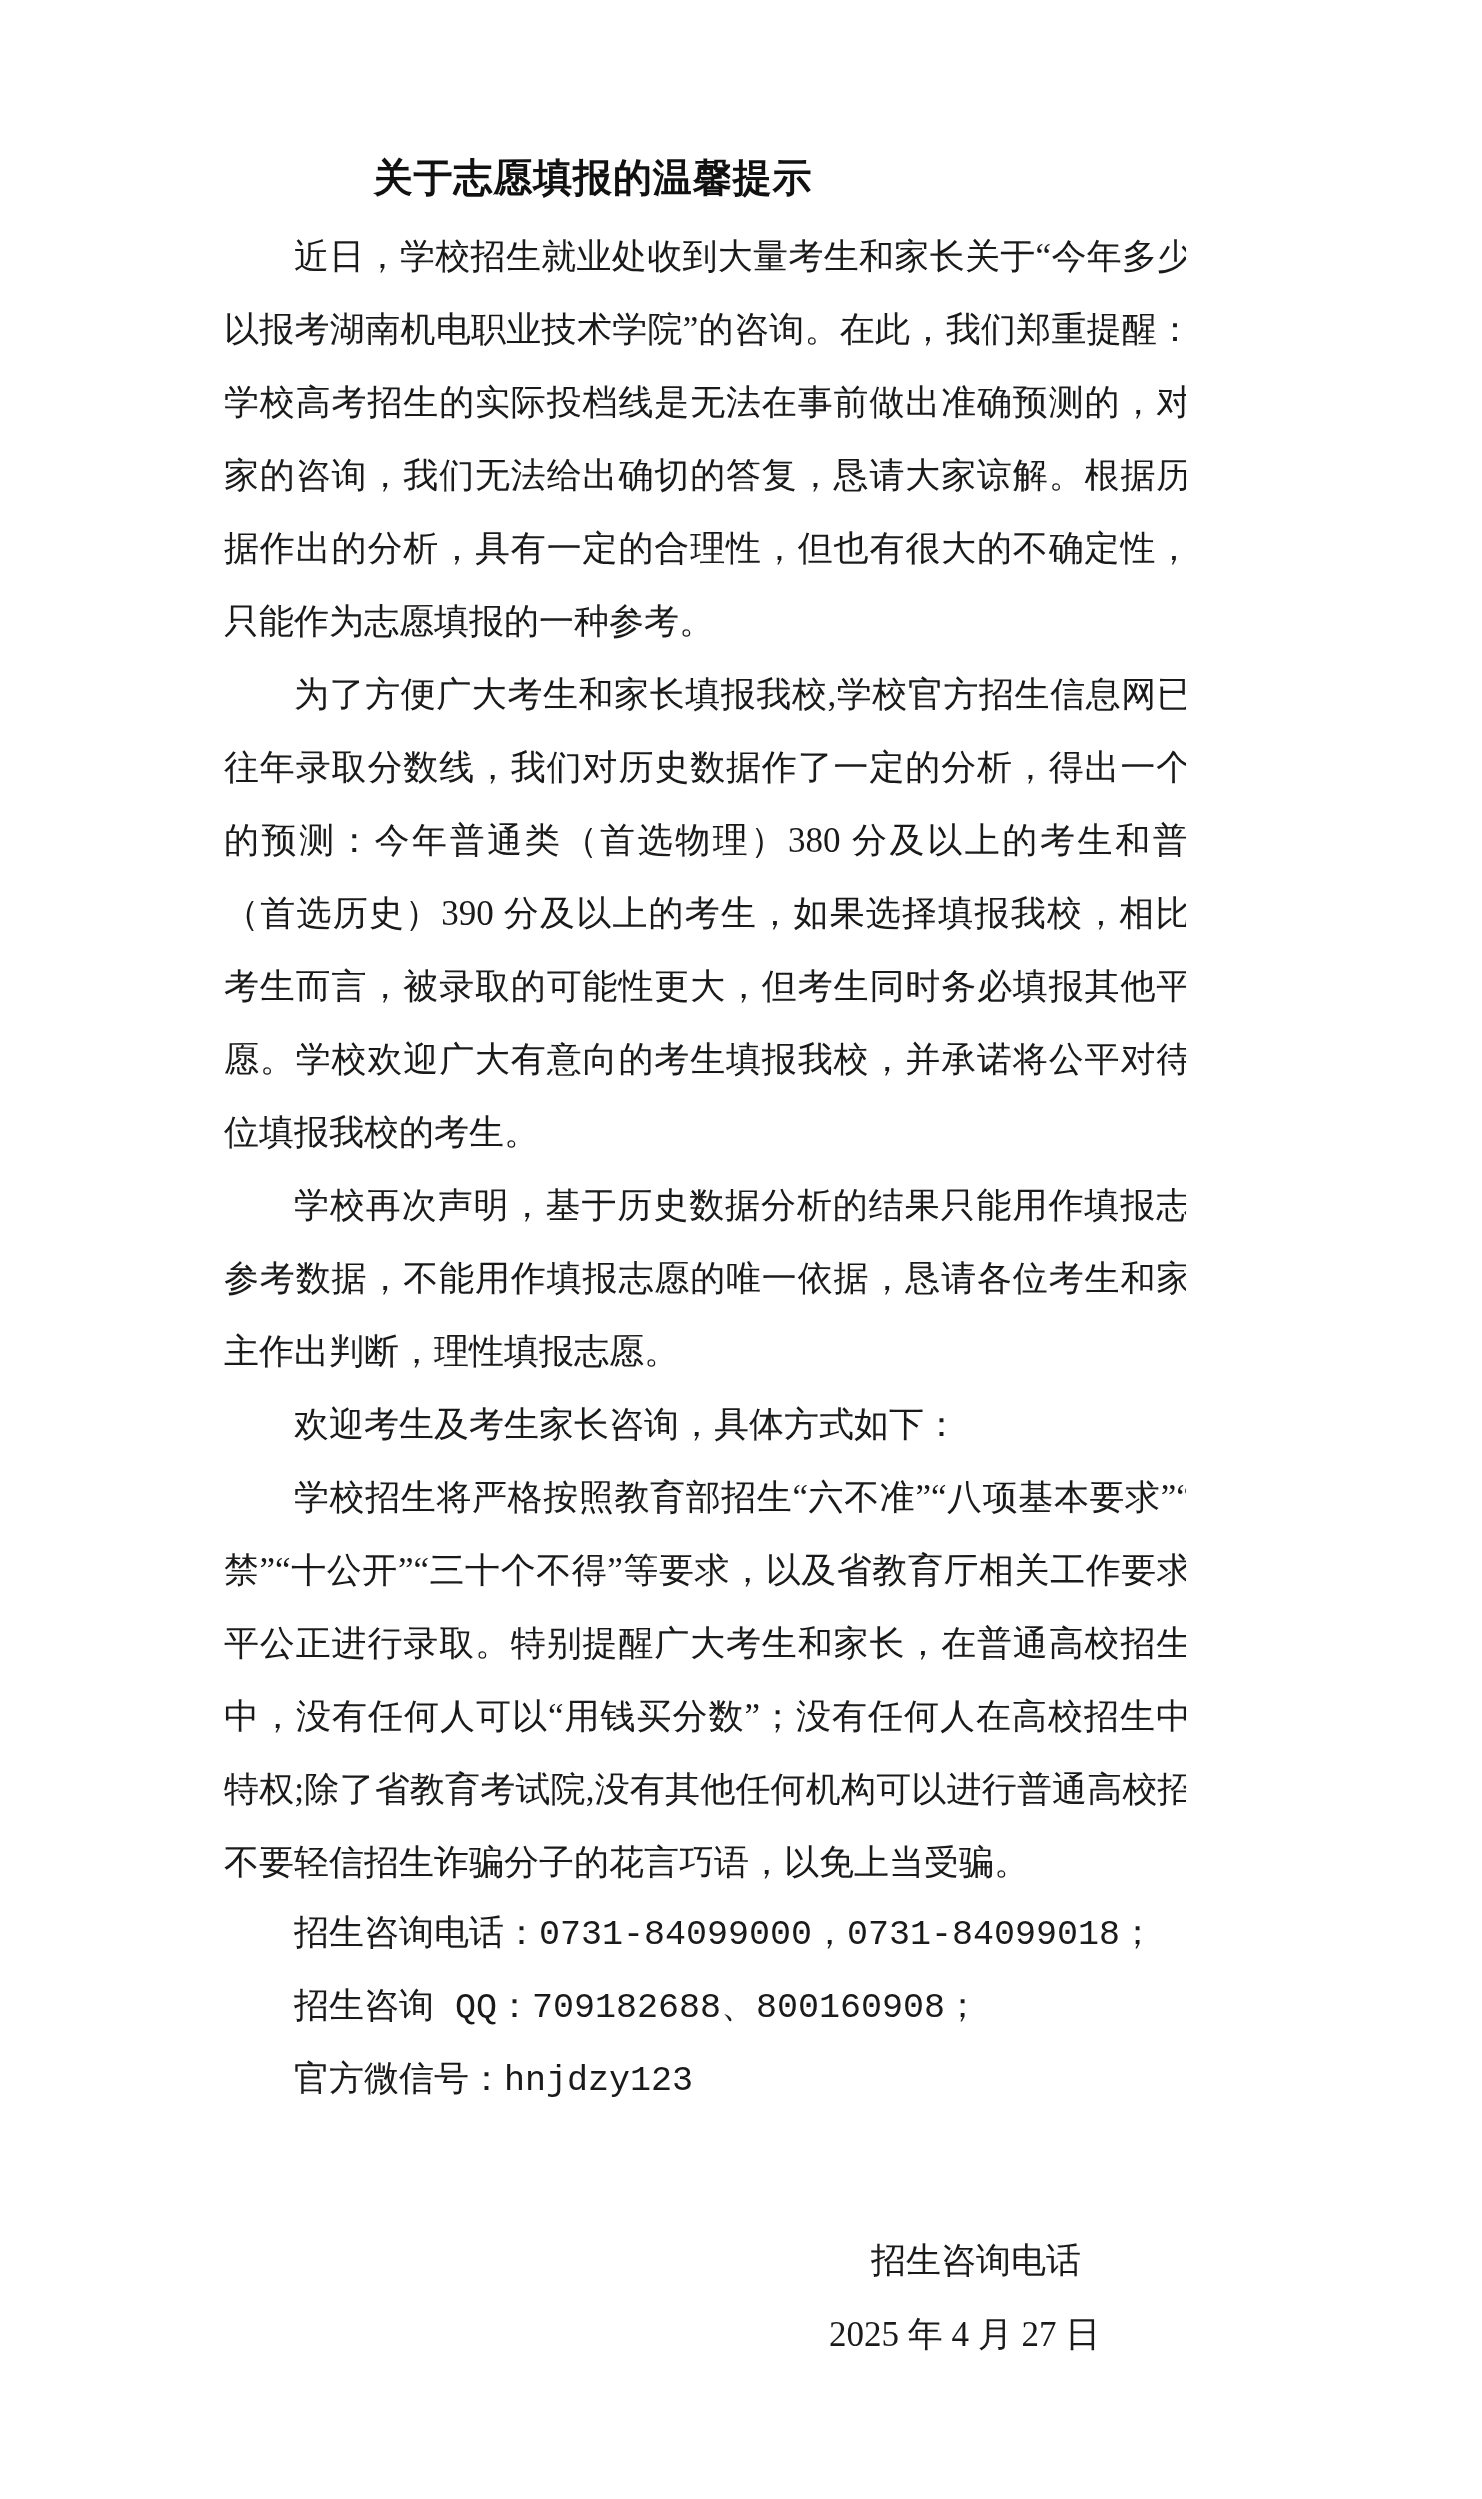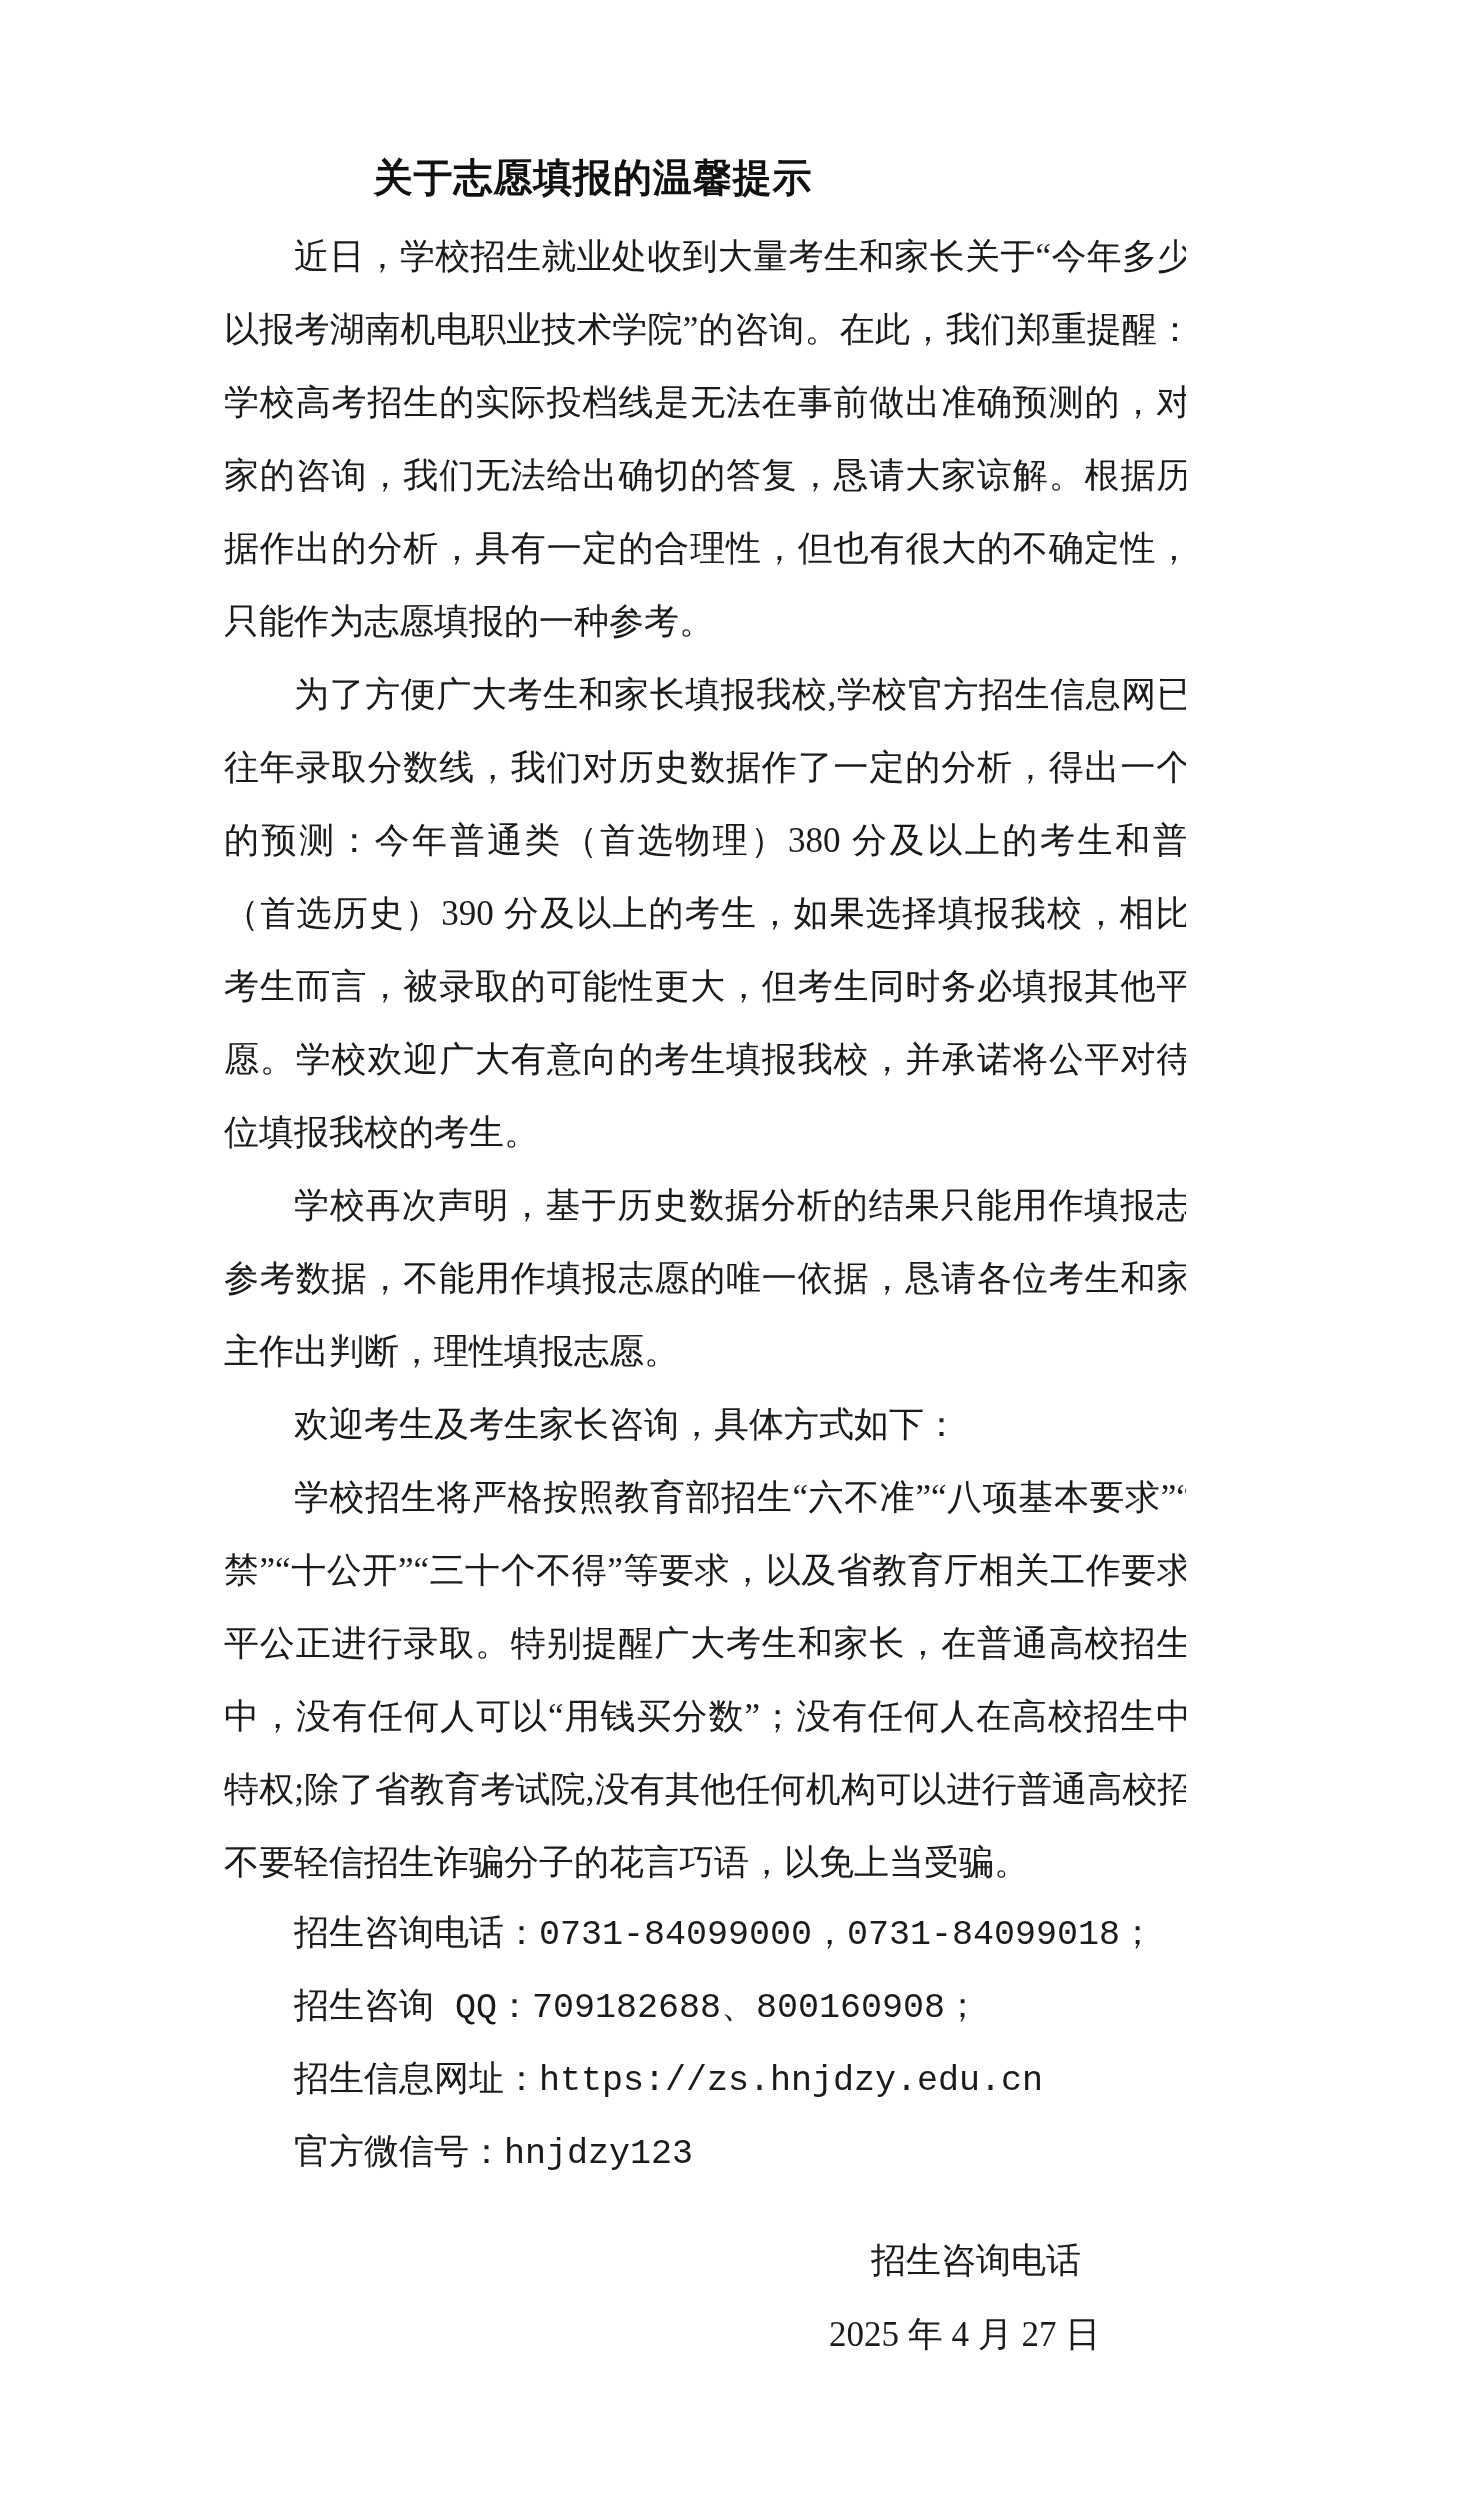--- a/index.html
+++ b/index.html
@@ -77,21 +77,20 @@
     <div>
         <p>近日，学校招生就业处收到大量考生和家长关于“今年多少分可以报考湖南机电职业技术学院”的咨询。在此，我们郑重提醒：由于学校高考招生的实际投档线是无法在事前做出准确预测的，对于大家的咨询，我们无法给出确切的答复，恳请大家谅解。根据历史数据作出的分析，具有一定的合理性，但也有很大的不确定性，因此只能作为志愿填报的一种参考。</p>
         <p>为了方便广大考生和家长填报我校,学校官方招生信息网已发布往年录取分数线，我们对历史数据作了一定的分析，得出一个初步的预测：今年普通类（首选物理）380 分及以上的考生和普通类（首选历史）390 分及以上的考生，如果选择填报我校，相比其他考生而言，被录取的可能性更大，但考生同时务必填报其他平行志愿。学校欢迎广大有意向的考生填报我校，并承诺将公平对待每一位填报我校的考生。</p>
         <p>学校再次声明，基于历史数据分析的结果只能用作填报志愿的参考数据，不能用作填报志愿的唯一依据，恳请各位考生和家长自主作出判断，理性填报志愿。</p>
         <p>欢迎考生及考生家长咨询，具体方式如下：</p>
         <p>学校招生将严格按照教育部招生“六不准”“八项基本要求”“十严禁”“十公开”“三十个不得”等要求，以及省教育厅相关工作要求，公平公正进行录取。特别提醒广大考生和家长，在普通高校招生录取中，没有任何人可以“用钱买分数”；没有任何人在高校招生中享有特权;除了省教育考试院,没有其他任何机构可以进行普通高校招生，不要轻信招生诈骗分子的花言巧语，以免上当受骗。</p>
       </div>
     <div class="contact-block">
         <p>招生咨询电话：0731-84099000，0731-84099018；</p>
         <p>招生咨询 QQ：709182688、800160908；</p>
-        <p>招生信息网址：https://zs.hnjdzy.edu.cn</p>
         <p>官方微信号：hnjdzy123</p>
       </div>
   </div>
 
   <div class="signature">招生咨询电话</div>
 
   <div class="doc-date">2025 年 4 月 27 日</div>
 
 </div>
 

